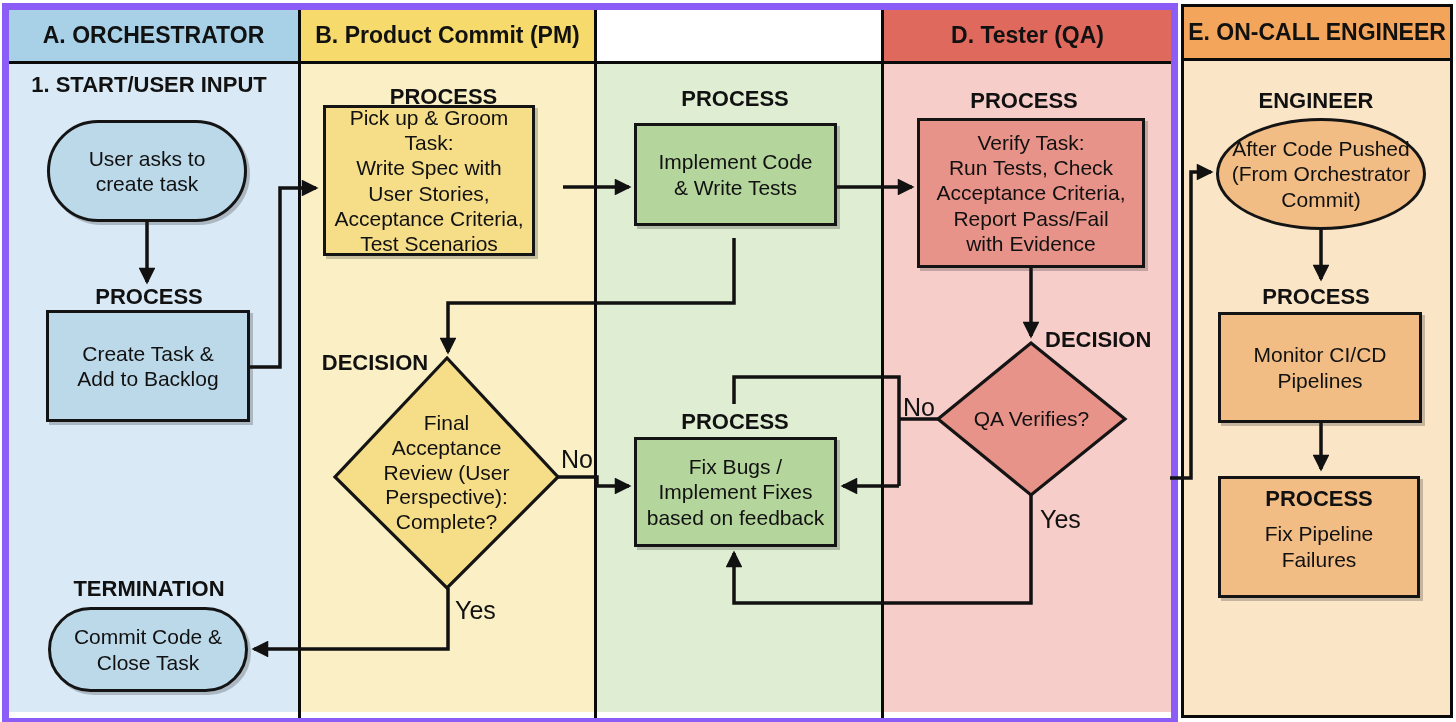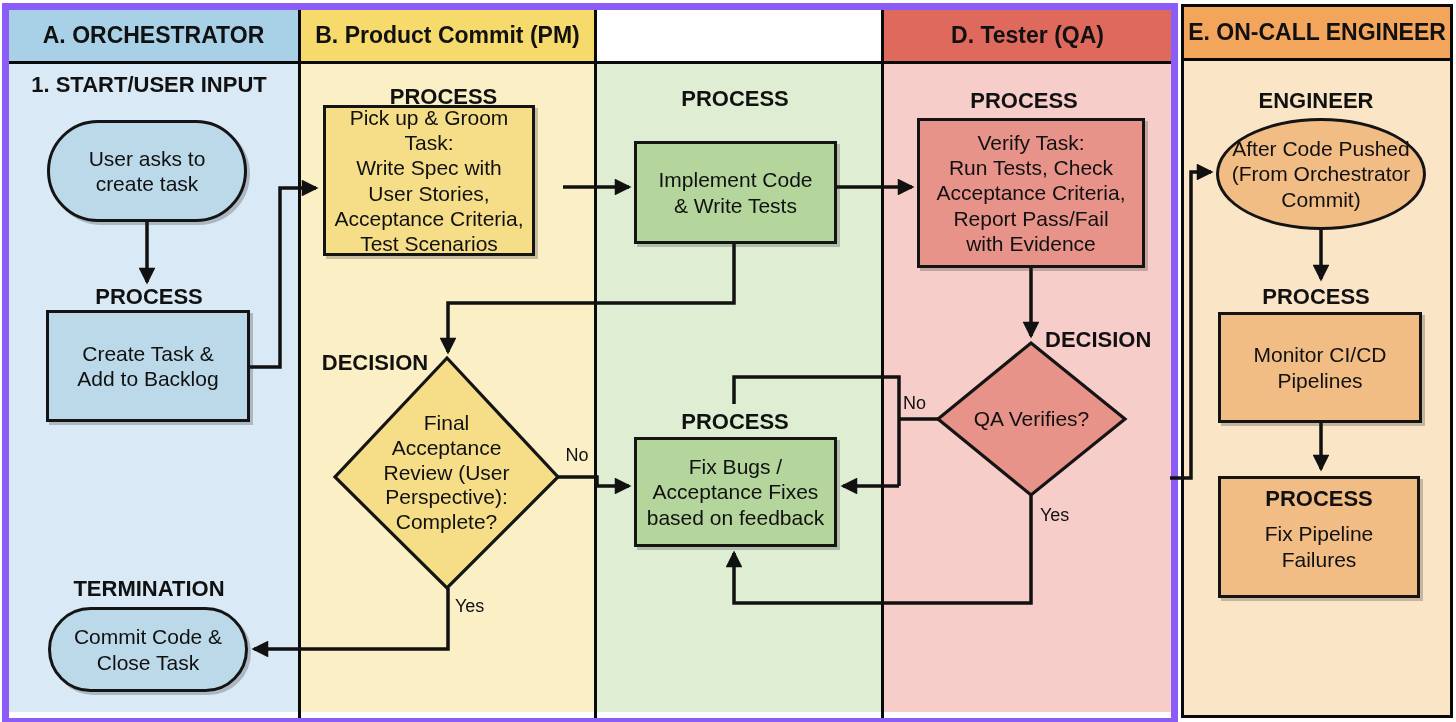--- a/index.html
+++ b/index.html
@@ -25,21 +25,21 @@
   }
   .stadium{border-radius:52px;}
   .ellipse{border-radius:50%;box-shadow:none;}
   .blue{background:#bcd9ea;}
   .yellow{background:#f6de88;}
   .green{background:#b4d59c;}
   .red{background:#e8938a;}
   .orange{background:#f1bd85;}
   
   .stage{position:absolute;font-weight:bold;font-size:22px;text-align:center;}
-  .edge-label{position:absolute;font-size:18px;}
+  .edge-label{position:absolute;font-size:25px;}
   .diamond-text{
     position:absolute;display:flex;align-items:center;justify-content:center;
     text-align:center;font-size:21px;line-height:1.19;white-space:pre-line;
   }
   .overlay{position:absolute;left:0;top:0;}
   .inner-label{font-weight:bold;font-size:22px;}
   .fixpipe{flex-direction:column;justify-content:flex-start;padding-top:7px;gap:9px;}
 </style>
 </head>
 <body>
@@ -116,25 +116,25 @@
   <div class="stage" style="left:320px;top:350px;width:110px;">DECISION</div>
   <div class="diamond-text" style="left:335px;top:358px;width:223px;height:230px;">Final
 Acceptance
 Review (User
 Perspective):
 Complete?</div>
   <div class="edge-label" style="left:555px;top:445px;width:44px;text-align:center;">No</div>
   <div class="edge-label" style="left:455px;top:596px;">Yes</div>
 
   <div class="stage" style="left:592px;top:86px;width:286px;">PROCESS</div>
-  <div class="node green" style="left:634px;top:141px;width:203px;height:103px;">Implement Code
+  <div class="node green" style="left:634px;top:123px;width:203px;height:103px;">Implement Code
 &amp; Write Tests</div>
   <div class="stage" style="left:592px;top:409px;width:286px;">PROCESS</div>
   <div class="node green" style="left:634px;top:437px;width:203px;height:110px;">Fix Bugs /
-Acceptance Fixes
+Implement Fixes
 based on feedback</div>
 
   <div class="stage" style="left:878px;top:88px;width:292px;">PROCESS</div>
   <div class="node red" style="left:917px;top:118px;width:228px;height:150px;">Verify Task:
 Run Tests, Check
 Acceptance Criteria,
 Report Pass/Fail
 with Evidence</div>
   <div class="stage" style="left:1045px;top:327px;width:110px;text-align:left;">DECISION</div>
   <div class="diamond-text" style="left:938px;top:343px;width:187px;height:152px;">QA Verifies?</div>

